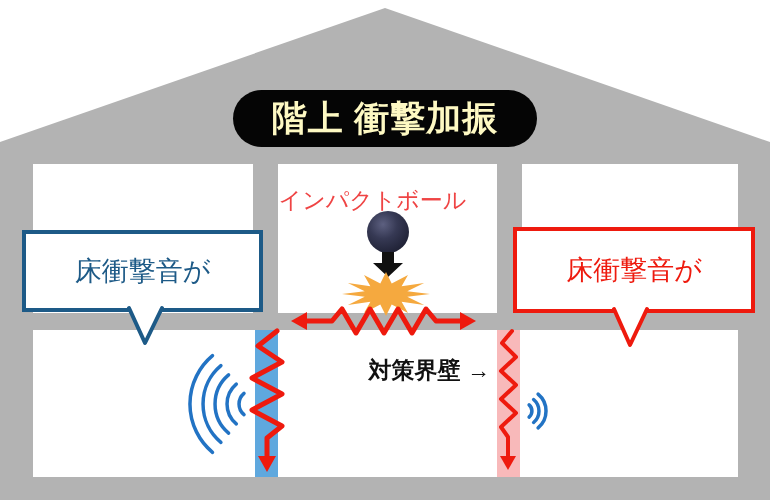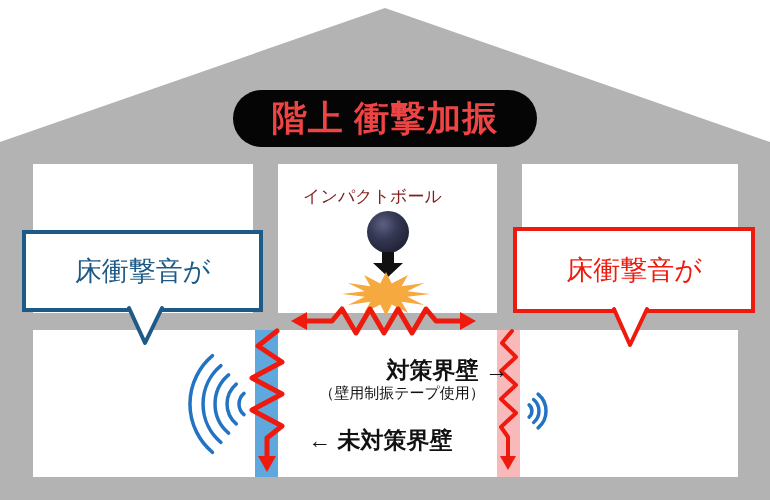--- a/index.html
+++ b/index.html
@@ -25,46 +25,46 @@
   .wall{position:absolute;top:330px;width:23px;height:147px;z-index:2;}
   .wall-blue{left:255px;background:#5fa8de;}
   .wall-pink{left:497px;background:#f8b9ba;}
 
   .title-pill{
     position:absolute;left:233px;top:90px;width:304px;height:57px;
     background:#050505;border-radius:29px;z-index:4;
     display:flex;align-items:center;justify-content:center;
   }
   .title-pill span{
-    color:#ef4444;font-size:35px;font-weight:bold;letter-spacing:1px;white-space:nowrap;
+    color:#fef9c3;font-size:35px;font-weight:bold;letter-spacing:1px;white-space:nowrap;
   }
 
   .ball-label{
     position:absolute;left:278px;top:185px;width:189px;z-index:4;
-    text-align:center;font-size:17px;color:#7f1d1d;white-space:nowrap;
+    text-align:center;font-size:23px;color:#ef4444;white-space:nowrap;
   }
 
   .shapes{position:absolute;left:0;top:0;z-index:3;pointer-events:none;}
   .overlay{position:absolute;left:0;top:0;z-index:7;pointer-events:none;}
 
   .bubble{
     position:absolute;background:#fff;z-index:6;box-sizing:border-box;
     display:flex;flex-direction:column;align-items:center;justify-content:center;
     text-align:center;line-height:36px;font-size:27px;white-space:nowrap;
   }
   .bubble-left{
     left:22px;top:230px;width:241px;height:82px;
     border:4px solid #1d5a87;color:#1d5a87;
   }
   .bubble-right{
     left:513px;top:227px;width:242px;height:86px;
     border:4px solid #ee1a0e;color:#ee1a0e;
   }
 
-  .lbl{position:absolute;z-index:5;color:#111;white-space:nowrap;margin-left:18px;}
+  .lbl{position:absolute;z-index:5;color:#111;white-space:nowrap;}
   .lbl-treated{left:278px;top:355px;width:212px;text-align:right;font-size:23px;font-weight:bold;}
   .lbl-note{left:278px;top:384px;width:212px;text-align:center;font-size:15px;}
   .lbl-untreated{left:290px;top:425px;font-size:23px;font-weight:bold;}
 </style>
 </head>
 <body>
 
 <div id="stage">
 
   <div class="house"></div>
@@ -125,22 +125,20 @@
     </g>
 
     <g stroke="#2273c4" stroke-width="3.5" fill="none" stroke-linecap="round">
       <path d="M529.1,404.9 A8,8 0 0 1 529.1,417.1"></path>
       <path d="M533.6,399.5 A15,15 0 0 1 533.6,422.5"></path>
       <path d="M538.1,394.1 A22,22 0 0 1 538.1,427.9"></path>
     </g>
   </svg>
 
   <div class="lbl lbl-treated">対策界壁 →</div>
-  <div class="lbl lbl-note">（壁用制振テープ使用）</div>
-  <div class="lbl lbl-untreated">← 未対策界壁</div>
 
   <div class="bubble bubble-left">
     <div>床衝撃音が</div>
   </div>
   <div class="bubble bubble-right">
     <div>床衝撃音が</div>
   </div>
 
   <svg class="overlay" width="770" height="500" viewBox="0 0 770 500">
     <path d="M129,308 L145,343 L162,308" fill="#ffffff" stroke="#1d5a87" stroke-width="4" stroke-linejoin="round" stroke-linecap="round"></path>

